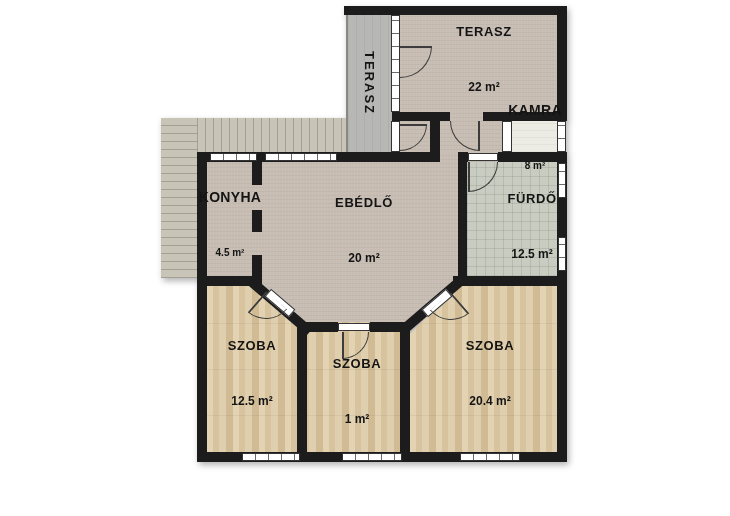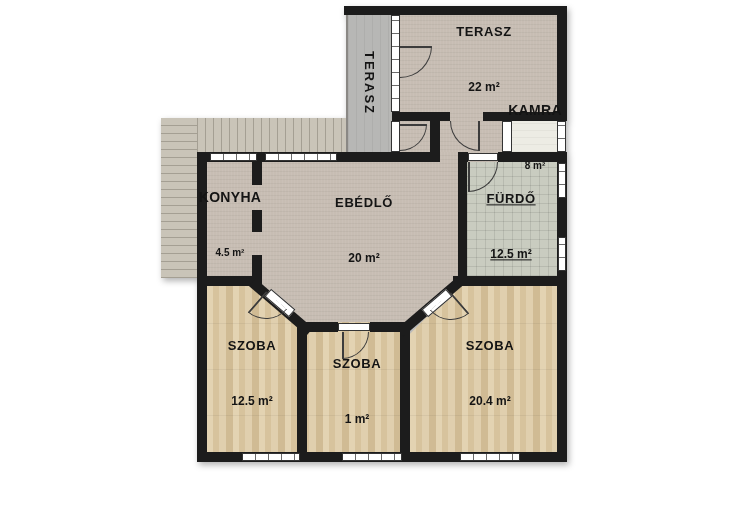--- a/index.html
+++ b/index.html
@@ -153,21 +153,21 @@
       <span class="ar">8 m²</span>
     </div>
     <div class="rlabel small" style="left:230px;top:224px;">
       <span class="nm">KONYHA</span>
       <span class="ar">4.5 m²</span>
     </div>
     <div class="rlabel" style="left:364px;top:231px;">
       <span class="nm">EBÉDLŐ</span>
       <span class="ar">20 m²</span>
     </div>
-    <div class="rlabel" style="left:511px;top:227px;text-decoration:underline;">
+    <div class="rlabel" style="left:532px;top:227px;">
       <span class="nm">FÜRDŐ</span>
       <span class="ar">12.5 m²</span>
     </div>
     <div class="rlabel" style="left:252px;top:374px;">
       <span class="nm">SZOBA</span>
       <span class="ar">12.5 m²</span>
     </div>
     <div class="rlabel" style="left:357px;top:392px;">
       <span class="nm">SZOBA</span>
       <span class="ar">1 m²</span>

